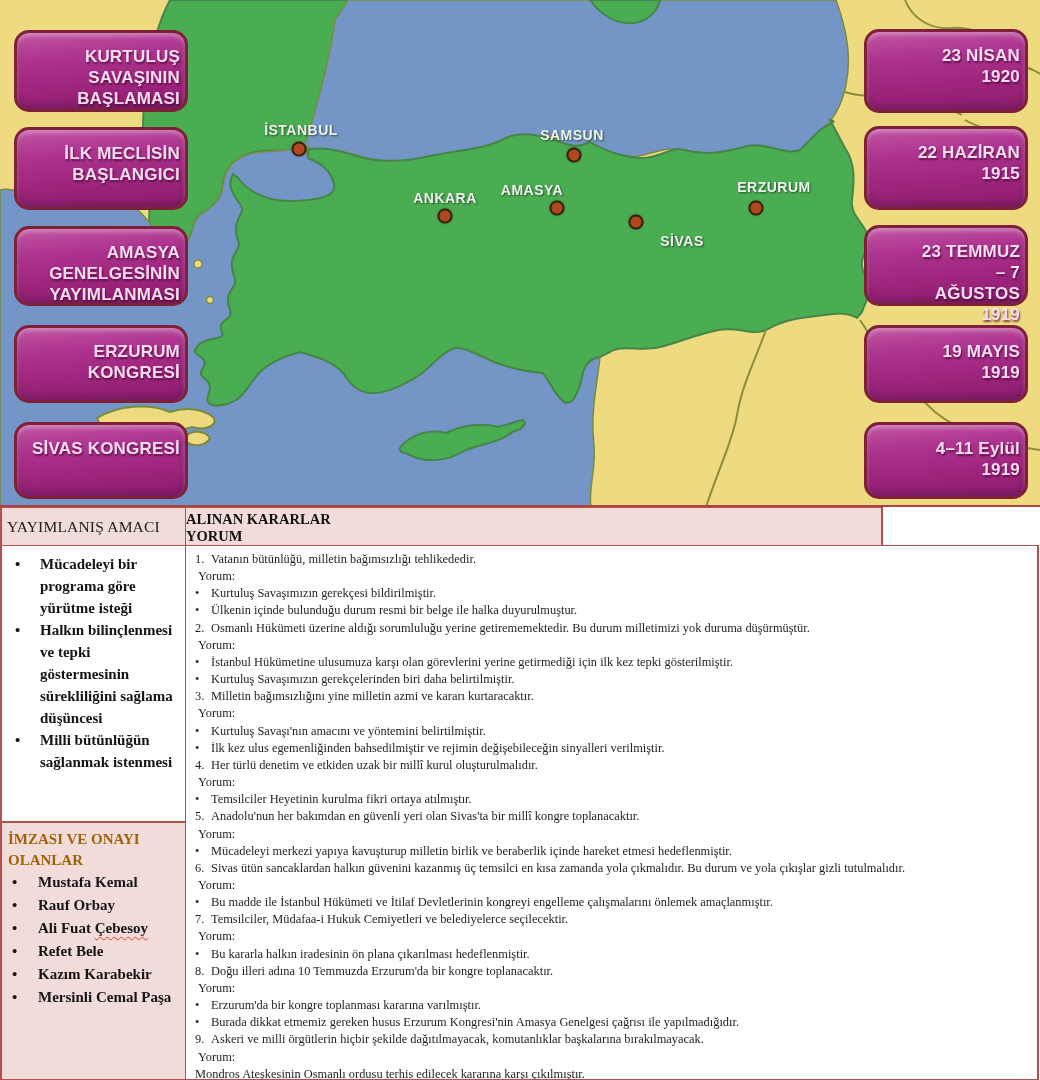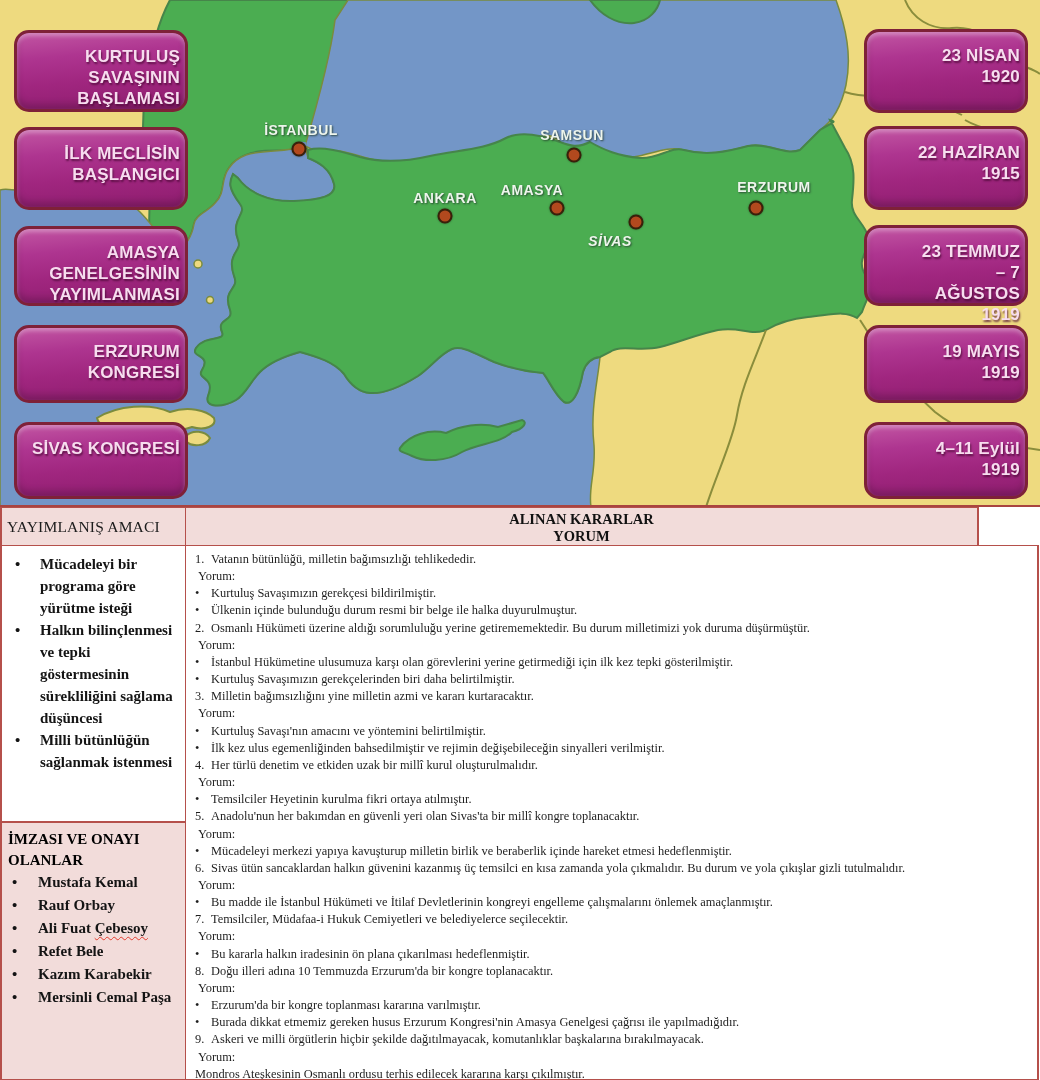--- a/index.html
+++ b/index.html
@@ -28,35 +28,35 @@
       padding:13px 5px 0 5px;text-shadow:1px 2px 2px rgba(73,8,52,.75);}
   .ebox.left-col{left:14px;width:174px;}
   .ebox.right-col{left:864px;width:164px;padding-left:44px;}
 
   
   .tline{position:absolute;background:#a94440;}
   .cell{position:absolute;box-sizing:border-box;border:1px solid #b5504b;}
   #hcell-left{left:0;top:507px;width:206px;height:39px;background:#f2dcda;
       border-left-width:2px;display:flex;align-items:center;padding-left:5px;
       font-size:15.5px;color:#1c1c1c;letter-spacing:.2px;}
-  #hcell-right{left:185px;top:507px;width:794px;height:39px;background:#f2dcda;
-      border-right-width:2px;text-align:center;font-weight:bold;font-size:14.5px;
+  #hcell-right{left:185px;top:507px;width:698px;height:39px;background:#f2dcda;
+      border-right-width:2px;text-align:left;font-weight:bold;font-size:14.5px;
       line-height:17px;padding-top:3px;color:#111;}
   #purpose-cell{left:0;top:545px;width:186px;height:277px;background:#ffffff;
       border-left-width:2px;padding:7px 4px 0 10px;}
   #signers-cell{left:0;top:821px;width:186px;height:259px;background:#f2dcda;
       border-left-width:2px;border-top:2px solid #b5504b;padding:6px 12px 0 6px;}
   #decisions-cell{left:185px;top:545px;width:854px;height:535px;background:#ffffff;
       border-right-width:2px;padding-top:5px;overflow:hidden;}
 
   .pbul{display:flex;font-weight:bold;font-size:15px;line-height:22px;color:#141414;}
   .pbul .dot{flex:0 0 25px;text-align:left;padding-left:3px;}
   .pbul .ptxt{flex:1;padding-right:2px;}
 
-  #signers-title{font-weight:bold;font-size:15px;line-height:21px;color:#000000;}
+  #signers-title{font-weight:bold;font-size:15px;line-height:21px;color:#a16207;}
   .sbul{display:flex;font-weight:bold;font-size:15px;line-height:23px;color:#141414;}
   .sbul .dot{flex:0 0 26px;padding-left:4px;}
   .sbul .stxt{flex:1;max-width:140px;}
   .wavy{text-decoration:underline;text-decoration-style:wavy;
       text-decoration-color:#e23b2e;text-decoration-thickness:1px;
       text-underline-offset:3px;text-decoration-skip-ink:none;}
 
   .dline{display:flex;white-space:nowrap;font-size:12.4px;line-height:17.15px;
       color:#1e1e1e;overflow:hidden;}
   .dline .pfx{flex:0 0 25px;padding-left:9px;box-sizing:border-box;}
@@ -150,21 +150,21 @@
     </svg>
     <div id="cities">
         <div class="city-label" style="left: 301px; top: 130px;">İSTANBUL</div>
         <div class="city-dot" style="left: 299px; top: 149px;"></div>
         <div class="city-label" style="left: 572px; top: 135px;">SAMSUN</div>
         <div class="city-dot" style="left: 574px; top: 155px;"></div>
         <div class="city-label" style="left: 445px; top: 198px;">ANKARA</div>
         <div class="city-dot" style="left: 445px; top: 216px;"></div>
         <div class="city-label" style="left: 532px; top: 190px;">AMASYA</div>
         <div class="city-dot" style="left: 557px; top: 208px;"></div>
-        <div class="city-label" style="left: 610px; top: 241px; font-style: italic;">SİVAS</div>
+        <div class="city-label" style="left: 682px; top: 241px;">SİVAS</div>
         <div class="city-dot" style="left: 636px; top: 222px;"></div>
         <div class="city-label" style="left: 774px; top: 187px;">ERZURUM</div>
         <div class="city-dot" style="left: 756px; top: 208px;"></div>
       </div>
     <div id="tl-left">
         <div class="ebox left-col" style="top: 30px; height: 82px;">KURTULUŞ SAVAŞININ BAŞLAMASI</div>
         <div class="ebox left-col" style="top: 127px; height: 83px;">İLK MECLİSİN BAŞLANGICI</div>
         <div class="ebox left-col" style="top: 226px; height: 80px;">AMASYA GENELGESİNİN YAYIMLANMASI</div>
         <div class="ebox left-col" style="top: 325px; height: 78px;">ERZURUM KONGRESİ</div>
         <div class="ebox left-col" style="top: 422px; height: 77px;">SİVAS KONGRESİ</div>

